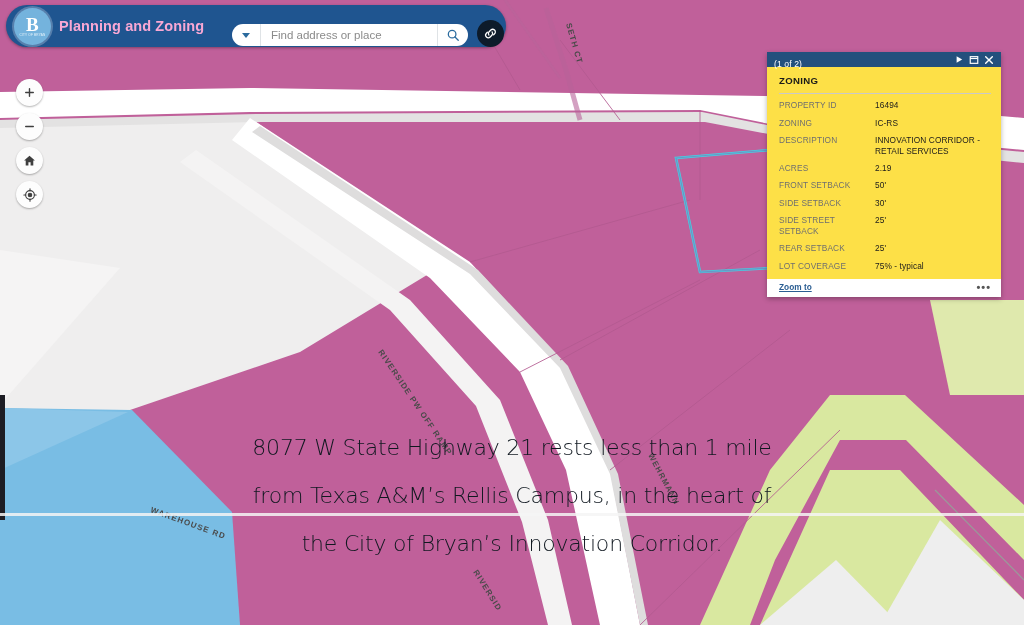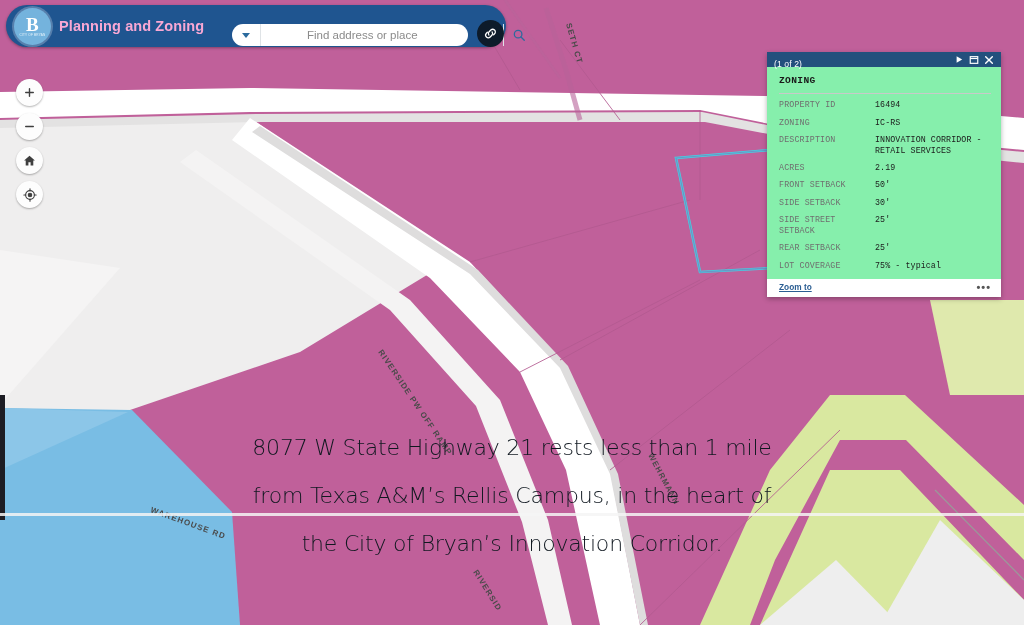--- a/index.html
+++ b/index.html
@@ -81,21 +81,20 @@
   .search-wrap {
     position: absolute;
     left: 226px;
     top: 19px;
     height: 22px;
     width: 236px;
     background: #ffffff;
     border-radius: 11px;
     display: flex;
     align-items: center;
-    gap: 36px;
   }
   .search-dd {
     width: 28px;
     height: 22px;
     display: flex;
     align-items: center;
     justify-content: center;
     border-right: 1px solid #dfe3e6;
     flex: 0 0 auto;
   }
@@ -189,22 +188,21 @@
     width: 15px;
     height: 14px;
     display: flex;
     align-items: center;
     justify-content: center;
     cursor: pointer;
     color: #ffffff;
   }
   .popup-body {
     padding: 8px 10px 4px 12px;
-    background: #86efac;
-    font-family: Liberation Mono, monospace;
+    background: #fde047;
   }
   .popup-heading {
     font-size: 9.6px;
     font-weight: bold;
     color: #1a1a1a;
     letter-spacing: .35px;
     padding-bottom: 7px;
     border-bottom: 1px solid #c9c9c9;
     margin-bottom: 3px;
   }

